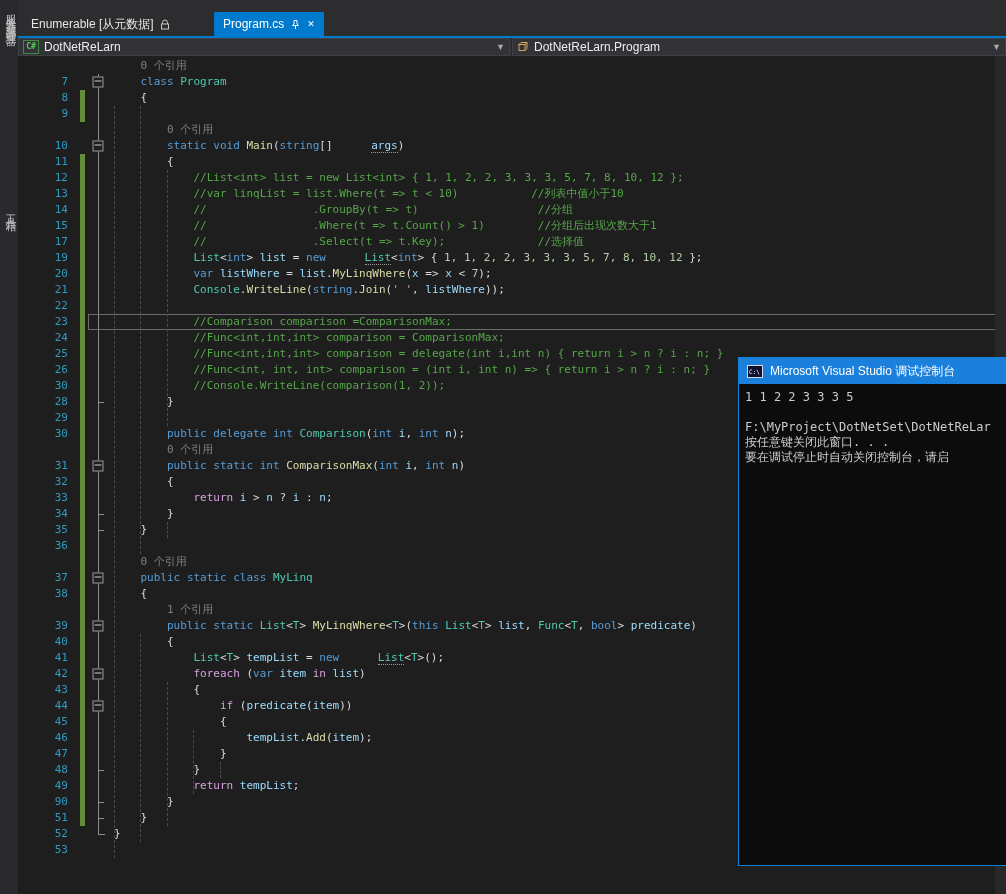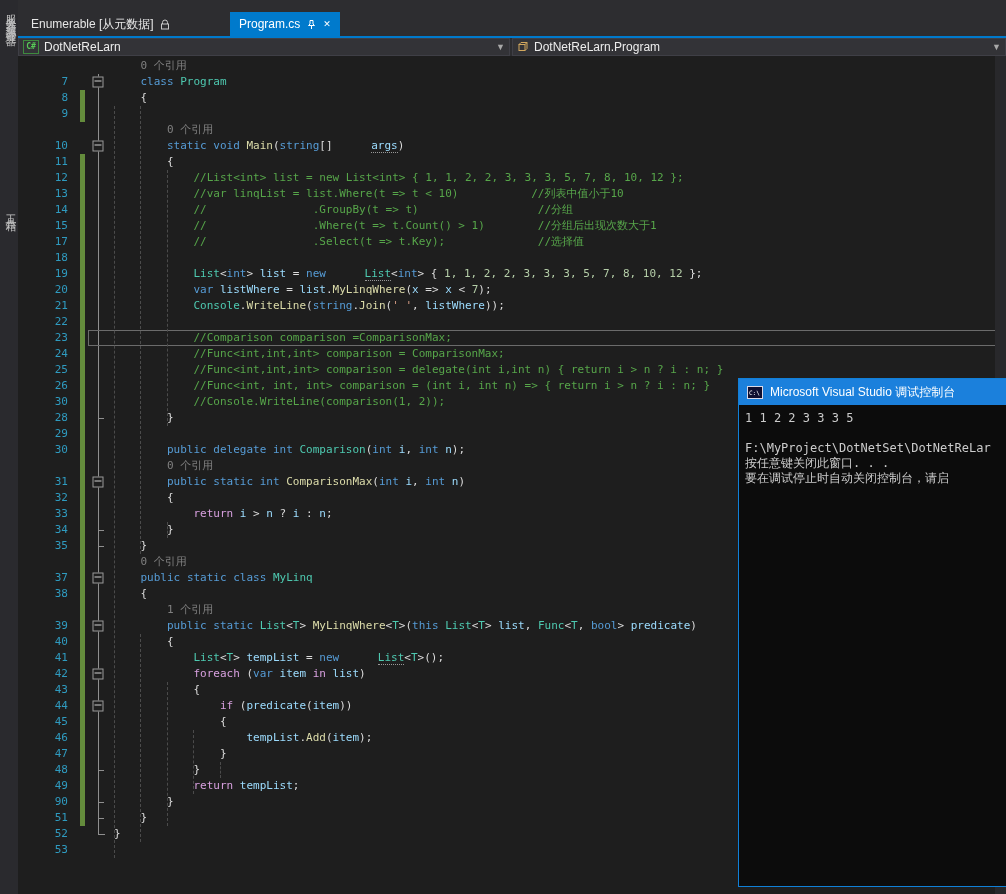--- a/index.html
+++ b/index.html
@@ -8,21 +8,21 @@
   .side-strip{position:absolute;left:0;top:0;bottom:0;width:18px;background:#2A2A2E;z-index:2;}
   .vtab{position:absolute;left:3px;writing-mode:vertical-rl;text-orientation:upright;font-size:11px;letter-spacing:3px;color:#C2C2C2;cursor:pointer;}
   .vt1{top:6px;}
   .vt2{top:206px;}
   
   .main{position:absolute;left:18px;top:0;right:0;bottom:0;}
   .topspacer{height:12px;}
   .tabbar{height:24px;display:flex;align-items:stretch;padding-left:4px;border-bottom:2px solid var(--accent,#007ACC);}
   .tab{display:flex;align-items:center;gap:6px;padding:0 9px;font-size:12px;color:#E6E6E6;cursor:pointer;}
   .tab.inactive{width:172px;}
-  .tab.active{background:var(--accent,#007ACC);color:#fff;margin-left:18px;}
+  .tab.active{background:var(--accent,#007ACC);color:#fff;margin-left:2px;}
   .tab .x{font-size:9px;color:#fff;line-height:1;}
   .navbar{height:18px;display:flex;gap:2px;background:var(--chromeBg,#2D2D30);}
   .combo{display:flex;align-items:center;gap:5px;background:#333337;border:1px solid #3F3F46;box-sizing:border-box;padding:0 4px;font-size:12px;color:#EDEDED;cursor:pointer;}
   .combo .caret{margin-left:auto;color:#A8A8A8;font-size:9px;}
   .combo.c1{width:492px;}
   .combo.c2{flex:1;}
   .csicon{display:inline-block;width:14px;height:12px;border:1px solid #3E8A3E;color:#57C957;font:bold 8px/11px "DejaVu Sans Mono",monospace;text-align:center;}
   
   .editor{position:absolute;left:0;right:0;top:56px;bottom:0;background:var(--editorBg,#1E1E1E);overflow:hidden;}
   .vscroll{position:absolute;top:0;right:0;bottom:0;width:11px;background:#28282B;z-index:1;}
@@ -39,21 +39,21 @@
   .fcorner{position:absolute;left:10px;top:0;width:6px;height:8px;border-left:1px solid #8F8F8F;border-bottom:1px solid #8F8F8F;}
   .code{flex:1;overflow:hidden;}
   .code pre{margin:0;padding:0 0 0 6px;font:11px/16px "DejaVu Sans Mono",monospace;white-space:pre;}
   .row.hl::after{content:'';position:absolute;left:70px;right:0;top:0;bottom:0;border:1px solid #6B6B6B;box-sizing:border-box;pointer-events:none;}
   .guide{position:absolute;width:0;border-left:1px dashed #4B4B4B;pointer-events:none;}
   
   .s-p{color:#DCDCDC}.s-k{color:#569CD6}.s-kc{color:#D8A0DF}.s-t{color:#4EC9B0}.s-m{color:#DCDCAA}
   .s-v{color:#9CDCFE}.s-n{color:#B5CEA8}.s-s{color:#D69D85}.s-c{color:#57A64A}.s-lens{color:#808080}
   .dot{border-bottom:1px dotted #989898;margin-left:32px;}
   
-  .console{position:absolute;left:738px;top:378px;width:268px;height:509px;z-index:10;background:var(--consoleBg,#0C0C0C);border:1px solid var(--consoleBorder,#1080D8);border-right:none;box-sizing:border-box;}
+  .console{position:absolute;left:738px;top:357px;width:268px;height:509px;z-index:10;background:var(--consoleBg,#0C0C0C);border:1px solid var(--consoleBorder,#1080D8);border-right:none;box-sizing:border-box;}
   .ctitle{height:26px;background:var(--consoleTitleBg,#1B80DC);display:flex;align-items:center;gap:7px;padding-left:8px;color:#fff;font-size:12px;cursor:default;}
   .cicon{flex:none;width:16px;height:13px;background:#0E0E30;border:1px solid #D8D8E8;color:#fff;font:6px/11px "DejaVu Sans Mono",monospace;padding-left:1px;box-sizing:border-box;}
   .cbody{padding:6px 6px;font:12px/15px "DejaVu Sans Mono",monospace;color:#CCCCCC;white-space:pre;overflow:hidden;}
   svg.mini{display:block;}
 </style>
 </head>
 <body>
 
 <div class="app">
 
@@ -201,28 +201,20 @@
           </div>
           <div class="row">
             <div class="ln">17</div>
             <div class="bar on"></div>
             <div class="fold fl"></div>
             <div class="code">
               <pre><span class="s-c">            //                .Select(t =&gt; t.Key);              //选择值</span></pre>
             </div>
           </div>
           <div class="row">
-            <div class="ln">18</div>
-            <div class="bar on"></div>
-            <div class="fold fl"></div>
-            <div class="code">
-              <pre></pre>
-            </div>
-          </div>
-          <div class="row">
             <div class="ln">19</div>
             <div class="bar on"></div>
             <div class="fold fl"></div>
             <div class="code">
               <pre><span class="s-p">            </span><span class="s-t">List</span><span class="s-p">&lt;</span><span class="s-k">int</span><span class="s-p">&gt; </span><span class="s-v">list</span><span class="s-p"> = </span><span class="s-k">new</span><span class="s-p"> </span><span class="s-t dot">List</span><span class="s-p">&lt;</span><span class="s-k">int</span><span class="s-p">&gt; { </span><span class="s-n">1, 1, 2, 2, 3, 3, 3, 5, 7, 8, 10, 12</span><span class="s-p"> };</span></pre>
             </div>
           </div>
           <div class="row">
             <div class="ln">20</div>
             <div class="bar on"></div>
@@ -358,20 +350,28 @@
             </div>
           </div>
           <div class="row">
             <div class="ln">35</div>
             <div class="bar on"></div>
             <div class="fold fl">
               <span class="ftick"></span>
             </div>
             <div class="code">
               <pre><span class="s-p">    }</span></pre>
+            </div>
+          </div>
+          <div class="row">
+            <div class="ln">36</div>
+            <div class="bar on"></div>
+            <div class="fold fl"></div>
+            <div class="code">
+              <pre></pre>
             </div>
           </div>
           <div class="row">
             <div class="ln"></div>
             <div class="bar on"></div>
             <div class="fold fl"></div>
             <div class="code">
               <pre><span class="s-p">    </span><span class="s-lens">0 个引用</span></pre>
             </div>
           </div>

